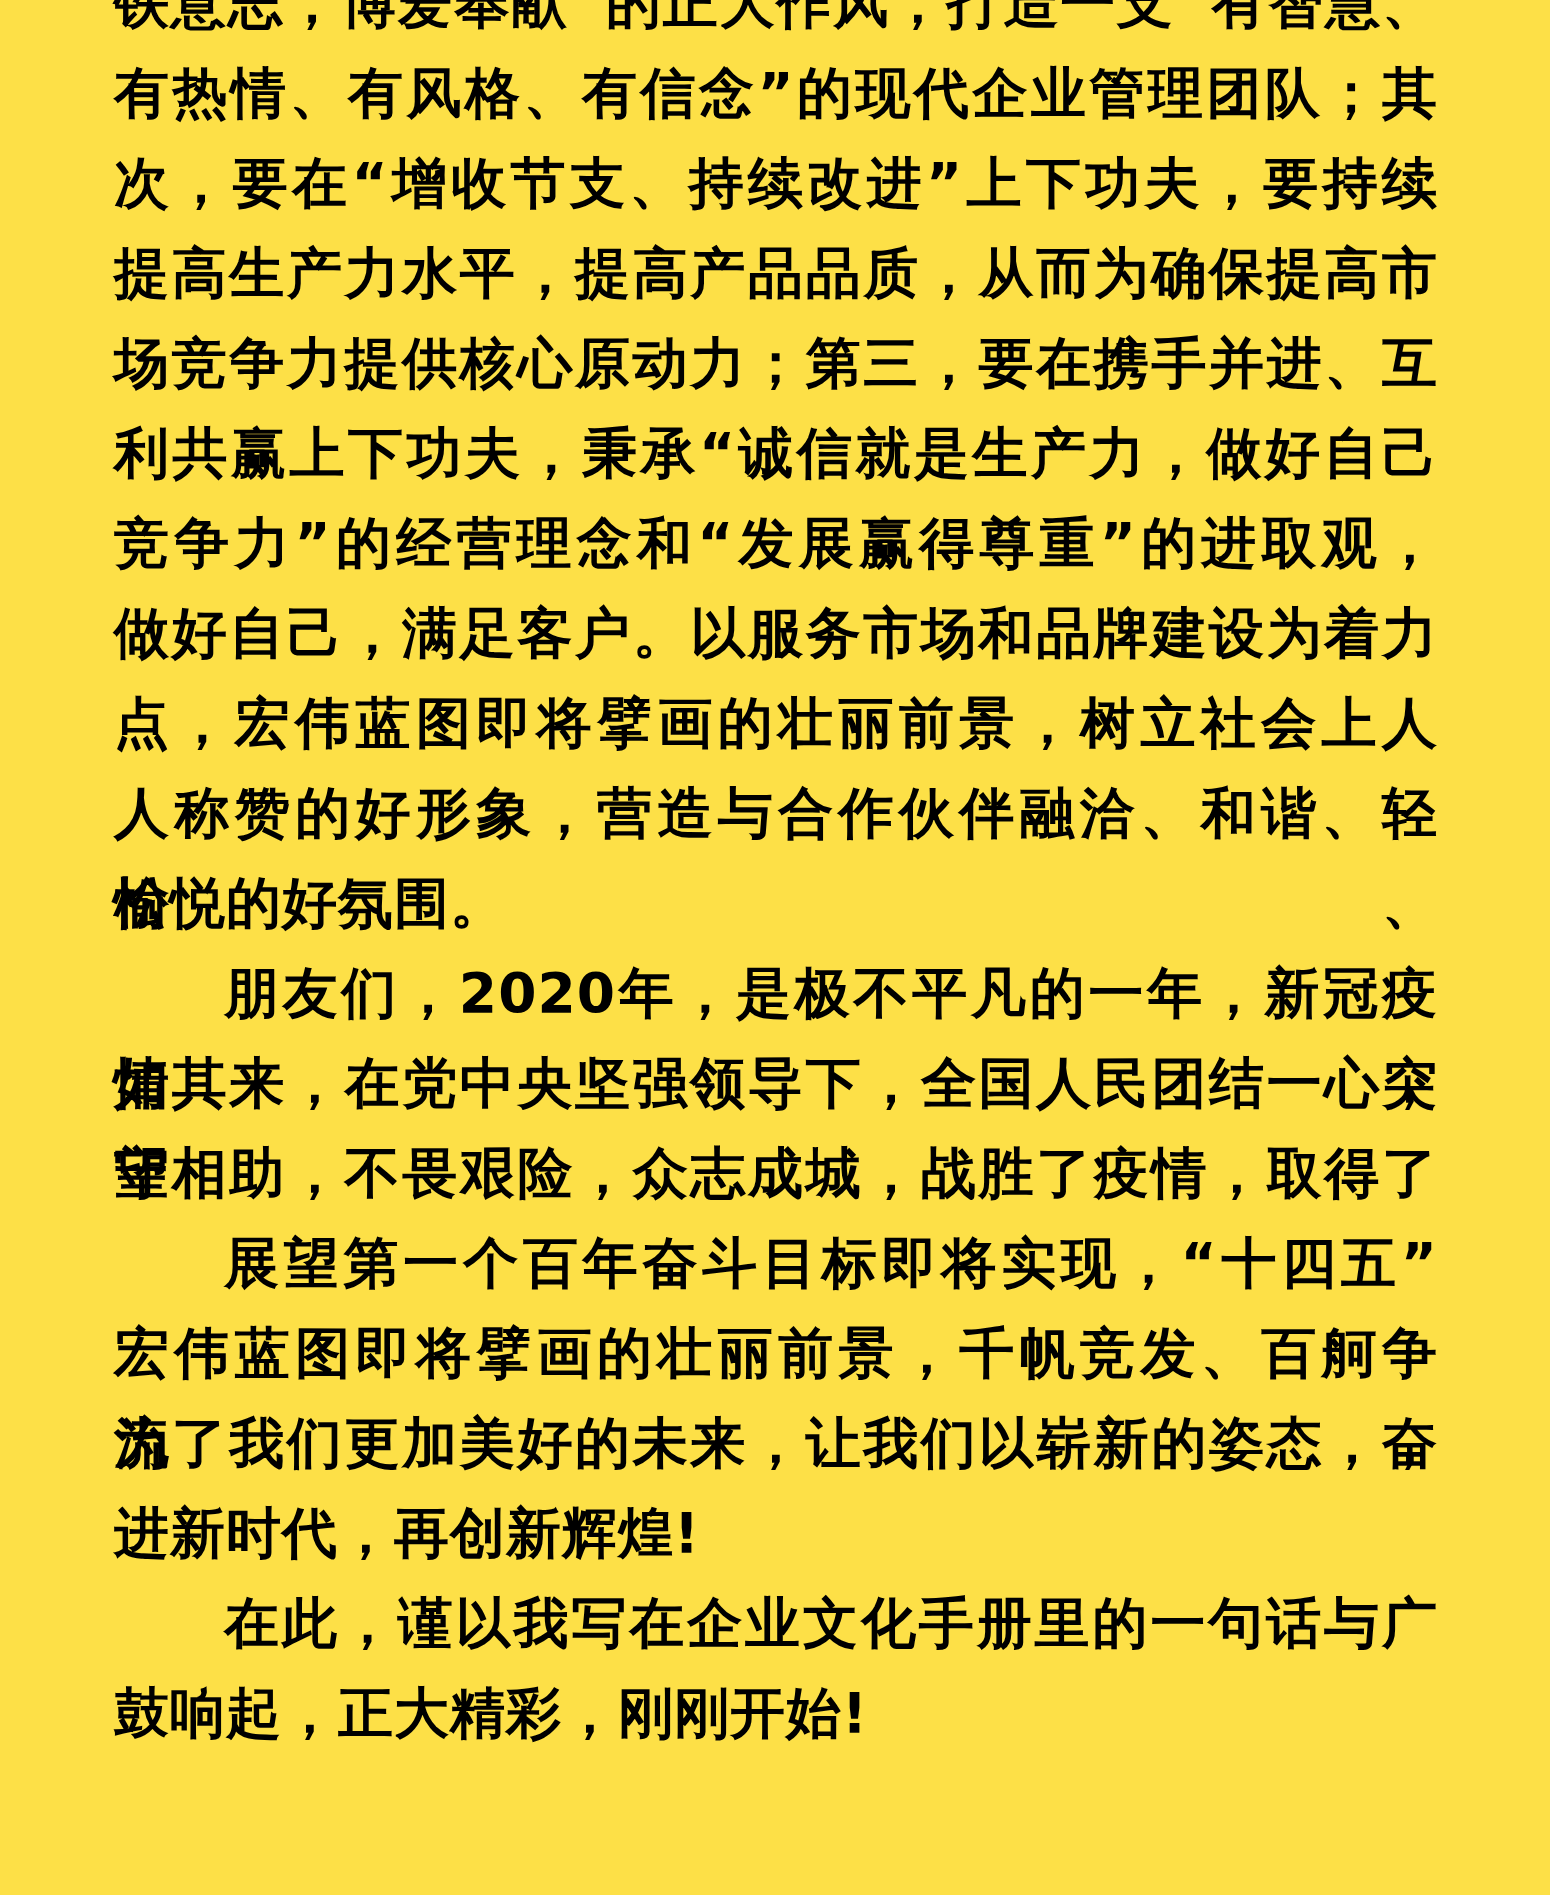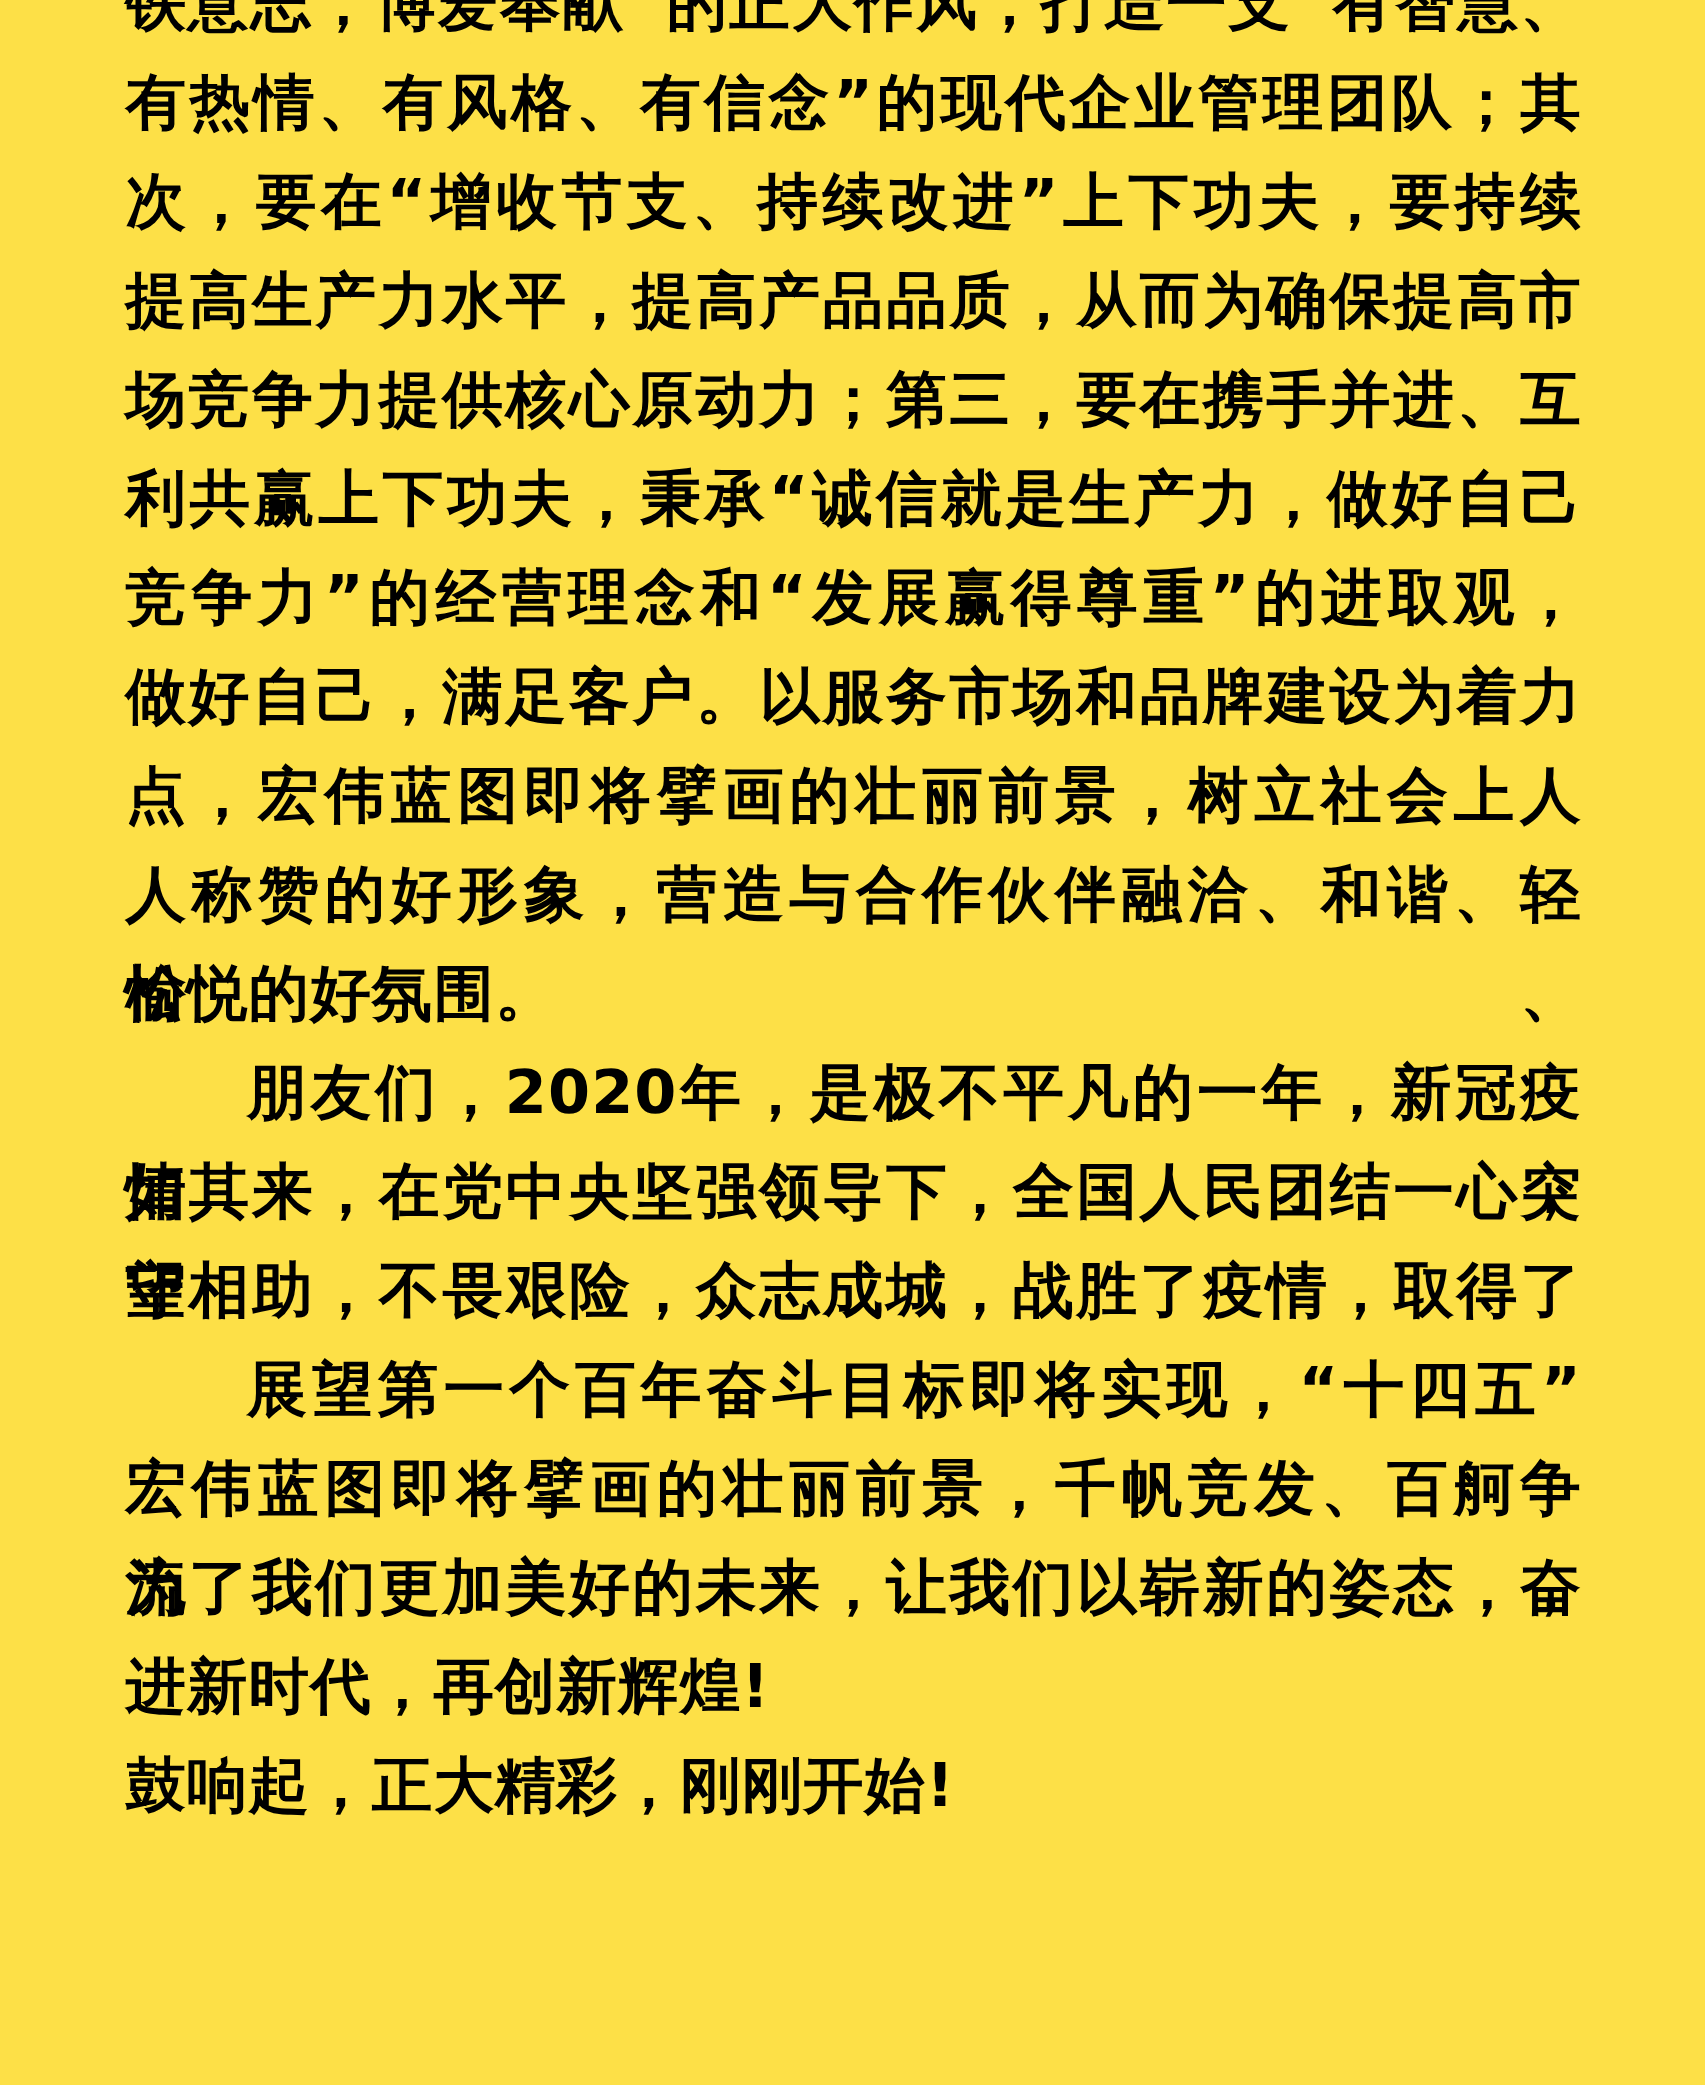--- a/index.html
+++ b/index.html
@@ -61,15 +61,16 @@
       <div class="line">点，宏伟蓝图即将擘画的壮丽前景，树立社会上人</div>
       <div class="line">人称赞的好形象，营造与合作伙伴融洽、和谐、轻松、</div>
       <div class="line para-end">愉悦的好氛围。</div>
       <div class="line indent">朋友们，2020年，是极不平凡的一年，新冠疫情突</div>
       <div class="line">如其来，在党中央坚强领导下，全国人民团结一心，守</div>
       <div class="line">望相助，不畏艰险，众志成城，战胜了疫情，取得了</div>
       <div class="line indent">展望第一个百年奋斗目标即将实现，“十四五”</div>
       <div class="line">宏伟蓝图即将擘画的壮丽前景，千帆竞发、百舸争流，</div>
       <div class="line">为了我们更加美好的未来，让我们以崭新的姿态，奋</div>
       <div class="line para-end">进新时代，再创新辉煌!</div>
+      <div class="line indent">在此，谨以我写在企业文化手册里的一句话与广</div>
       <div class="line para-end">鼓响起，正大精彩，刚刚开始!</div>
     </div>
 </div>
 
 </body></html>

